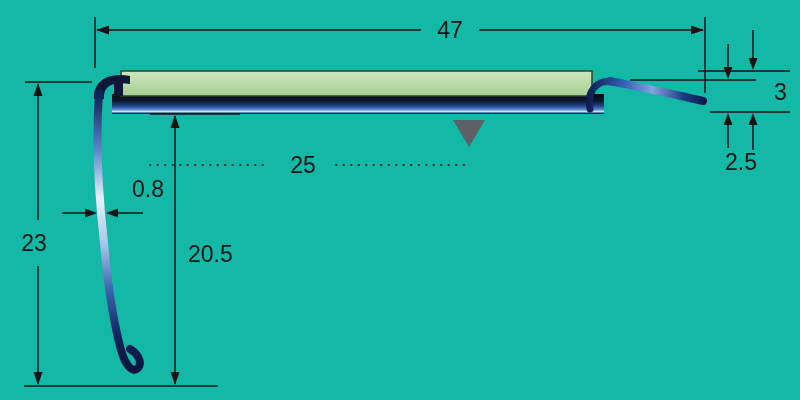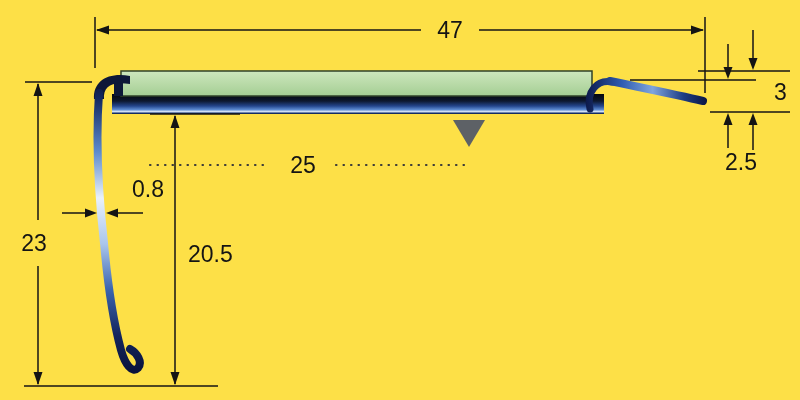--- a/index.html
+++ b/index.html
@@ -1,18 +1,18 @@
 <!DOCTYPE html>
 <html><head>
 <meta charset="utf-8">
 <style>
   html, body { margin: 0; padding: 0; background: #ffffff; }
   .stage {
     width: 800px; height: 400px; position: relative;
-    background: #fde047; overflow: hidden;
+    background: #14b8a6; overflow: hidden;
     font-family: "Liberation Sans", sans-serif;
   }
   svg { display: block; }
   text.dim {
     font-family: "Liberation Sans", sans-serif;
     font-size: 23px;
     fill: #141414;
   }
 </style>
 </head>

